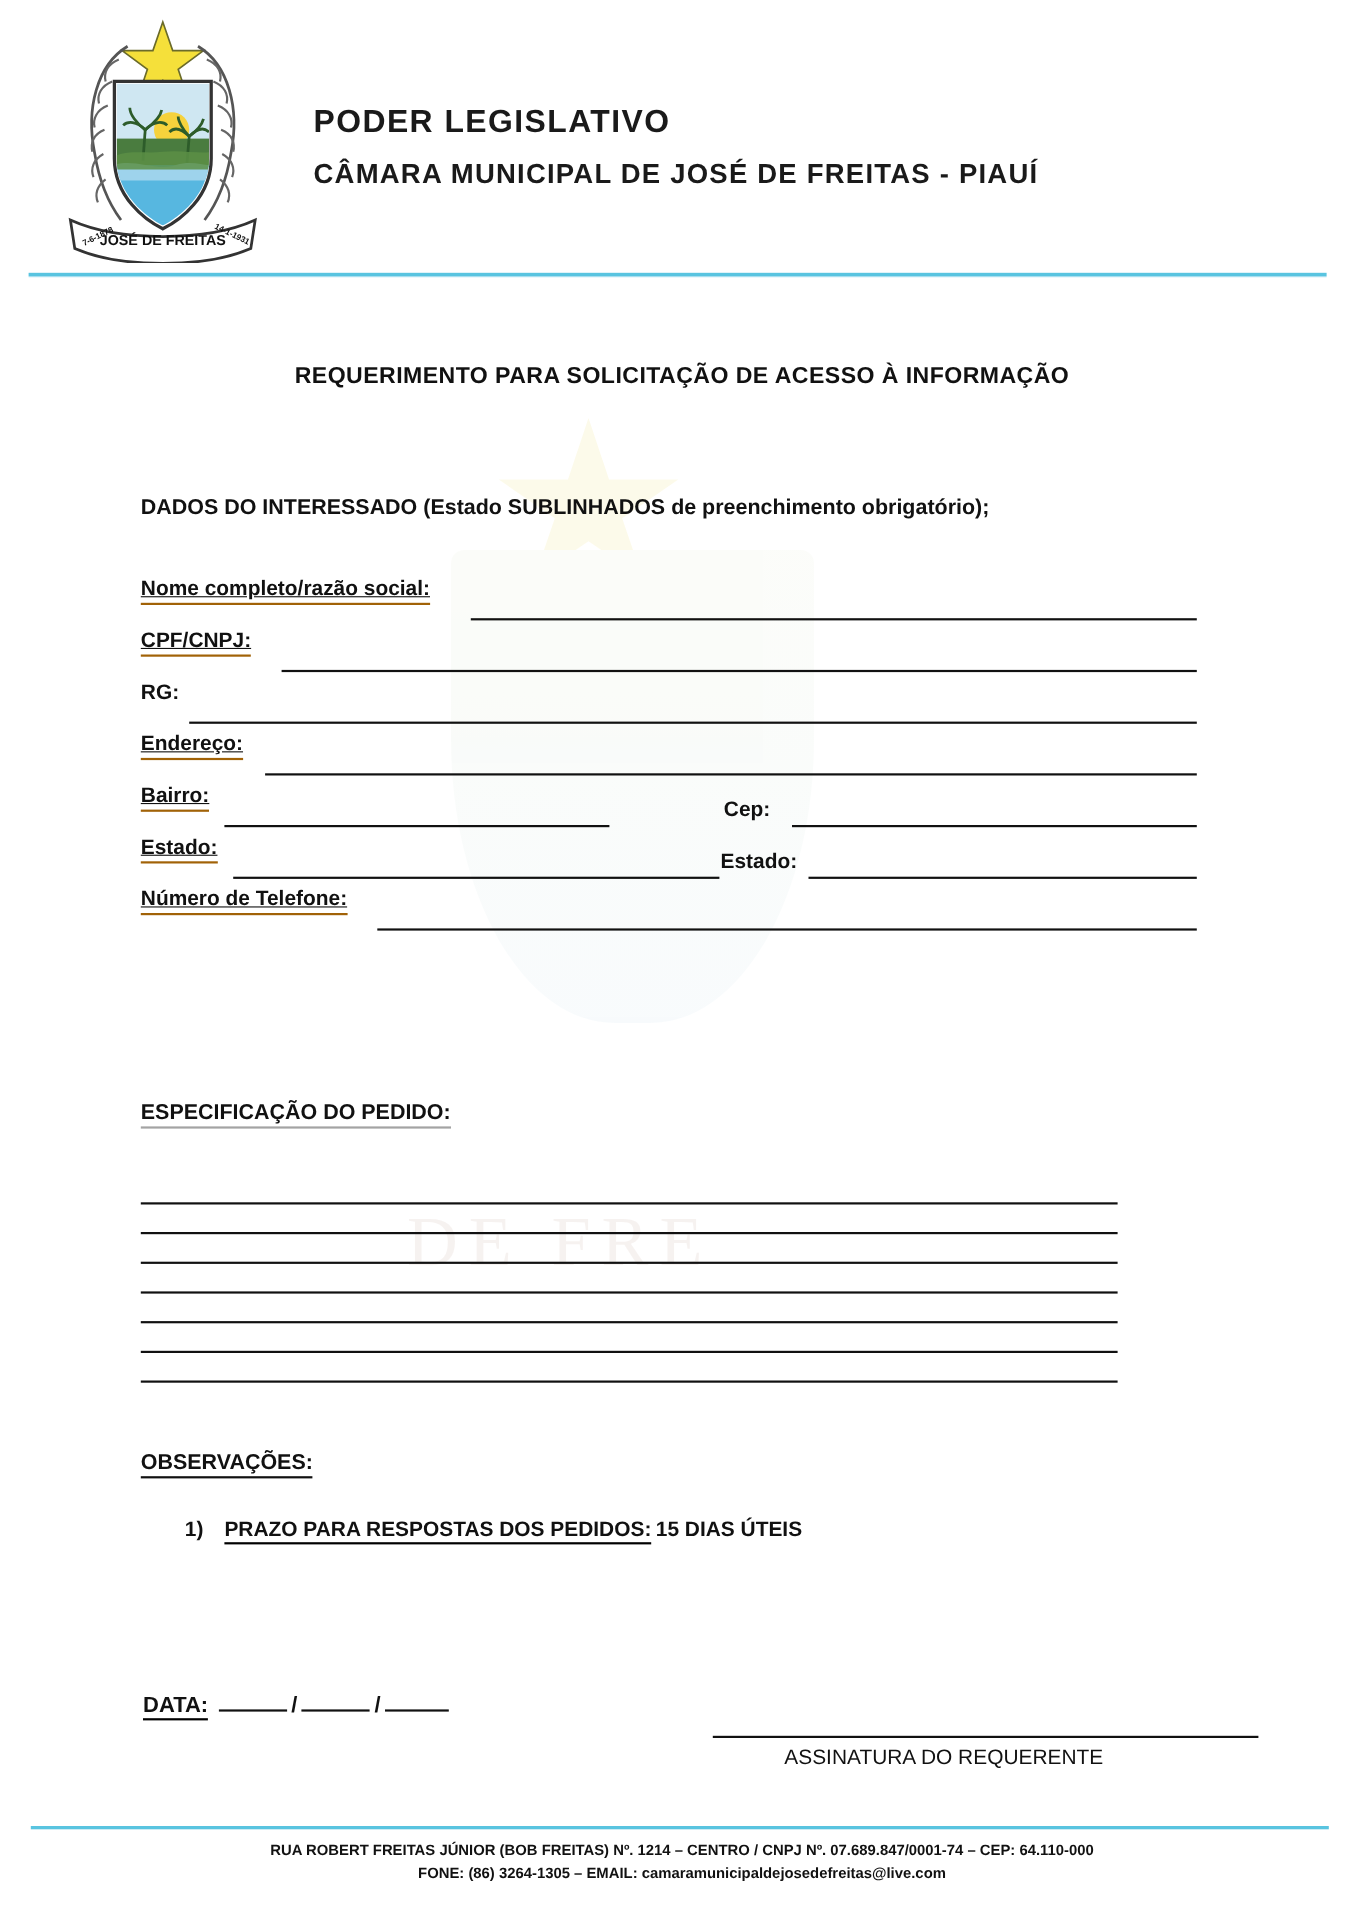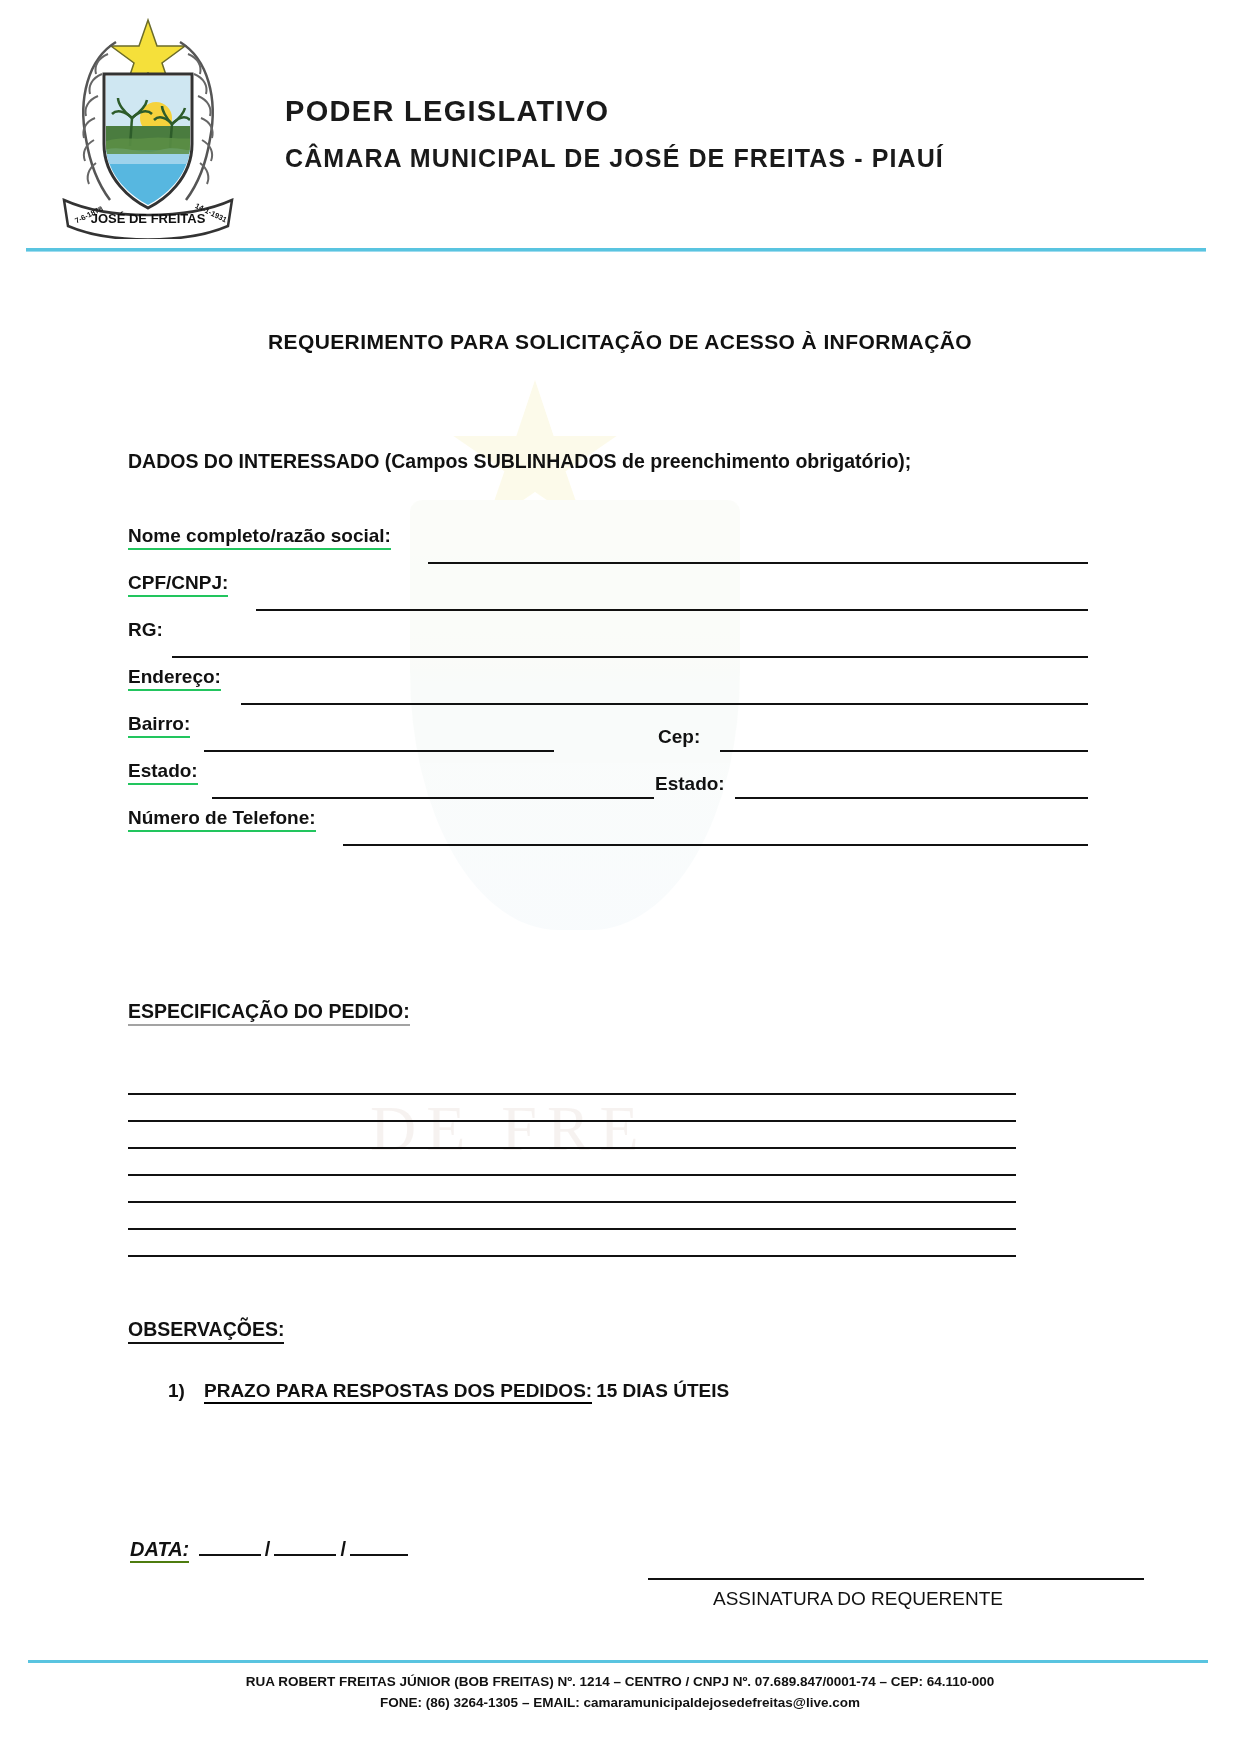--- a/index.html
+++ b/index.html
@@ -145,22 +145,23 @@
     height: 47px;
     font-size: 19px;
     font-weight: bold;
     white-space: nowrap;
   }
   .flabel {
     display: inline-block;
     vertical-align: bottom;
   }
   .flabel.underlined {
-    border-bottom: 2px solid #22c55e;
+    border-bottom: 2px solid #a16207;
     padding-bottom: 1px;
+    text-decoration: underline;
   }
   .fline {
     position: absolute;
     bottom: 8px;
     border-bottom: 2px solid #111;
     height: 0;
   }
 
   .spec-title {
     position: absolute;
@@ -213,23 +214,22 @@
 
   .data-row {
     position: absolute;
     left: 130px;
     top: 1538px;
     font-size: 20px;
     font-weight: bold;
     white-space: nowrap;
   }
   .data-label {
-    border-bottom: 2px solid #4d7c0f;
+    border-bottom: 2px solid #000000;
     padding-bottom: 1px;
-    font-style: italic;
   }
   .blank {
     display: inline-block;
     width: 62px;
     border-bottom: 2px solid #111;
     margin: 0 4px;
     height: 16px;
   }
   .blank.short { width: 58px; }
 
@@ -331,21 +331,21 @@
     <div class="header-text">
       <div class="header-line1">PODER LEGISLATIVO</div>
       <div class="header-line2">CÂMARA MUNICIPAL DE JOSÉ DE FREITAS - PIAUÍ</div>
     </div>
   </div>
 
   <div class="rule-top"></div>
 
   <div class="doc-title">REQUERIMENTO PARA SOLICITAÇÃO DE ACESSO À INFORMAÇÃO</div>
 
-  <div class="section-note">DADOS DO INTERESSADO (Campos SUBLINHADOS de preenchimento obrigatório);</div>
+  <div class="section-note">DADOS DO INTERESSADO (Estado SUBLINHADOS de preenchimento obrigatório);</div>
 
   <div class="fields">
 
     <div class="field-row">
       <span class="flabel underlined">Nome completo/razão social:</span>
       <span class="fline" style="left:300px; right:0;"></span>
     </div>
 
     <div class="field-row">
       <span class="flabel underlined">CPF/CNPJ:</span>

